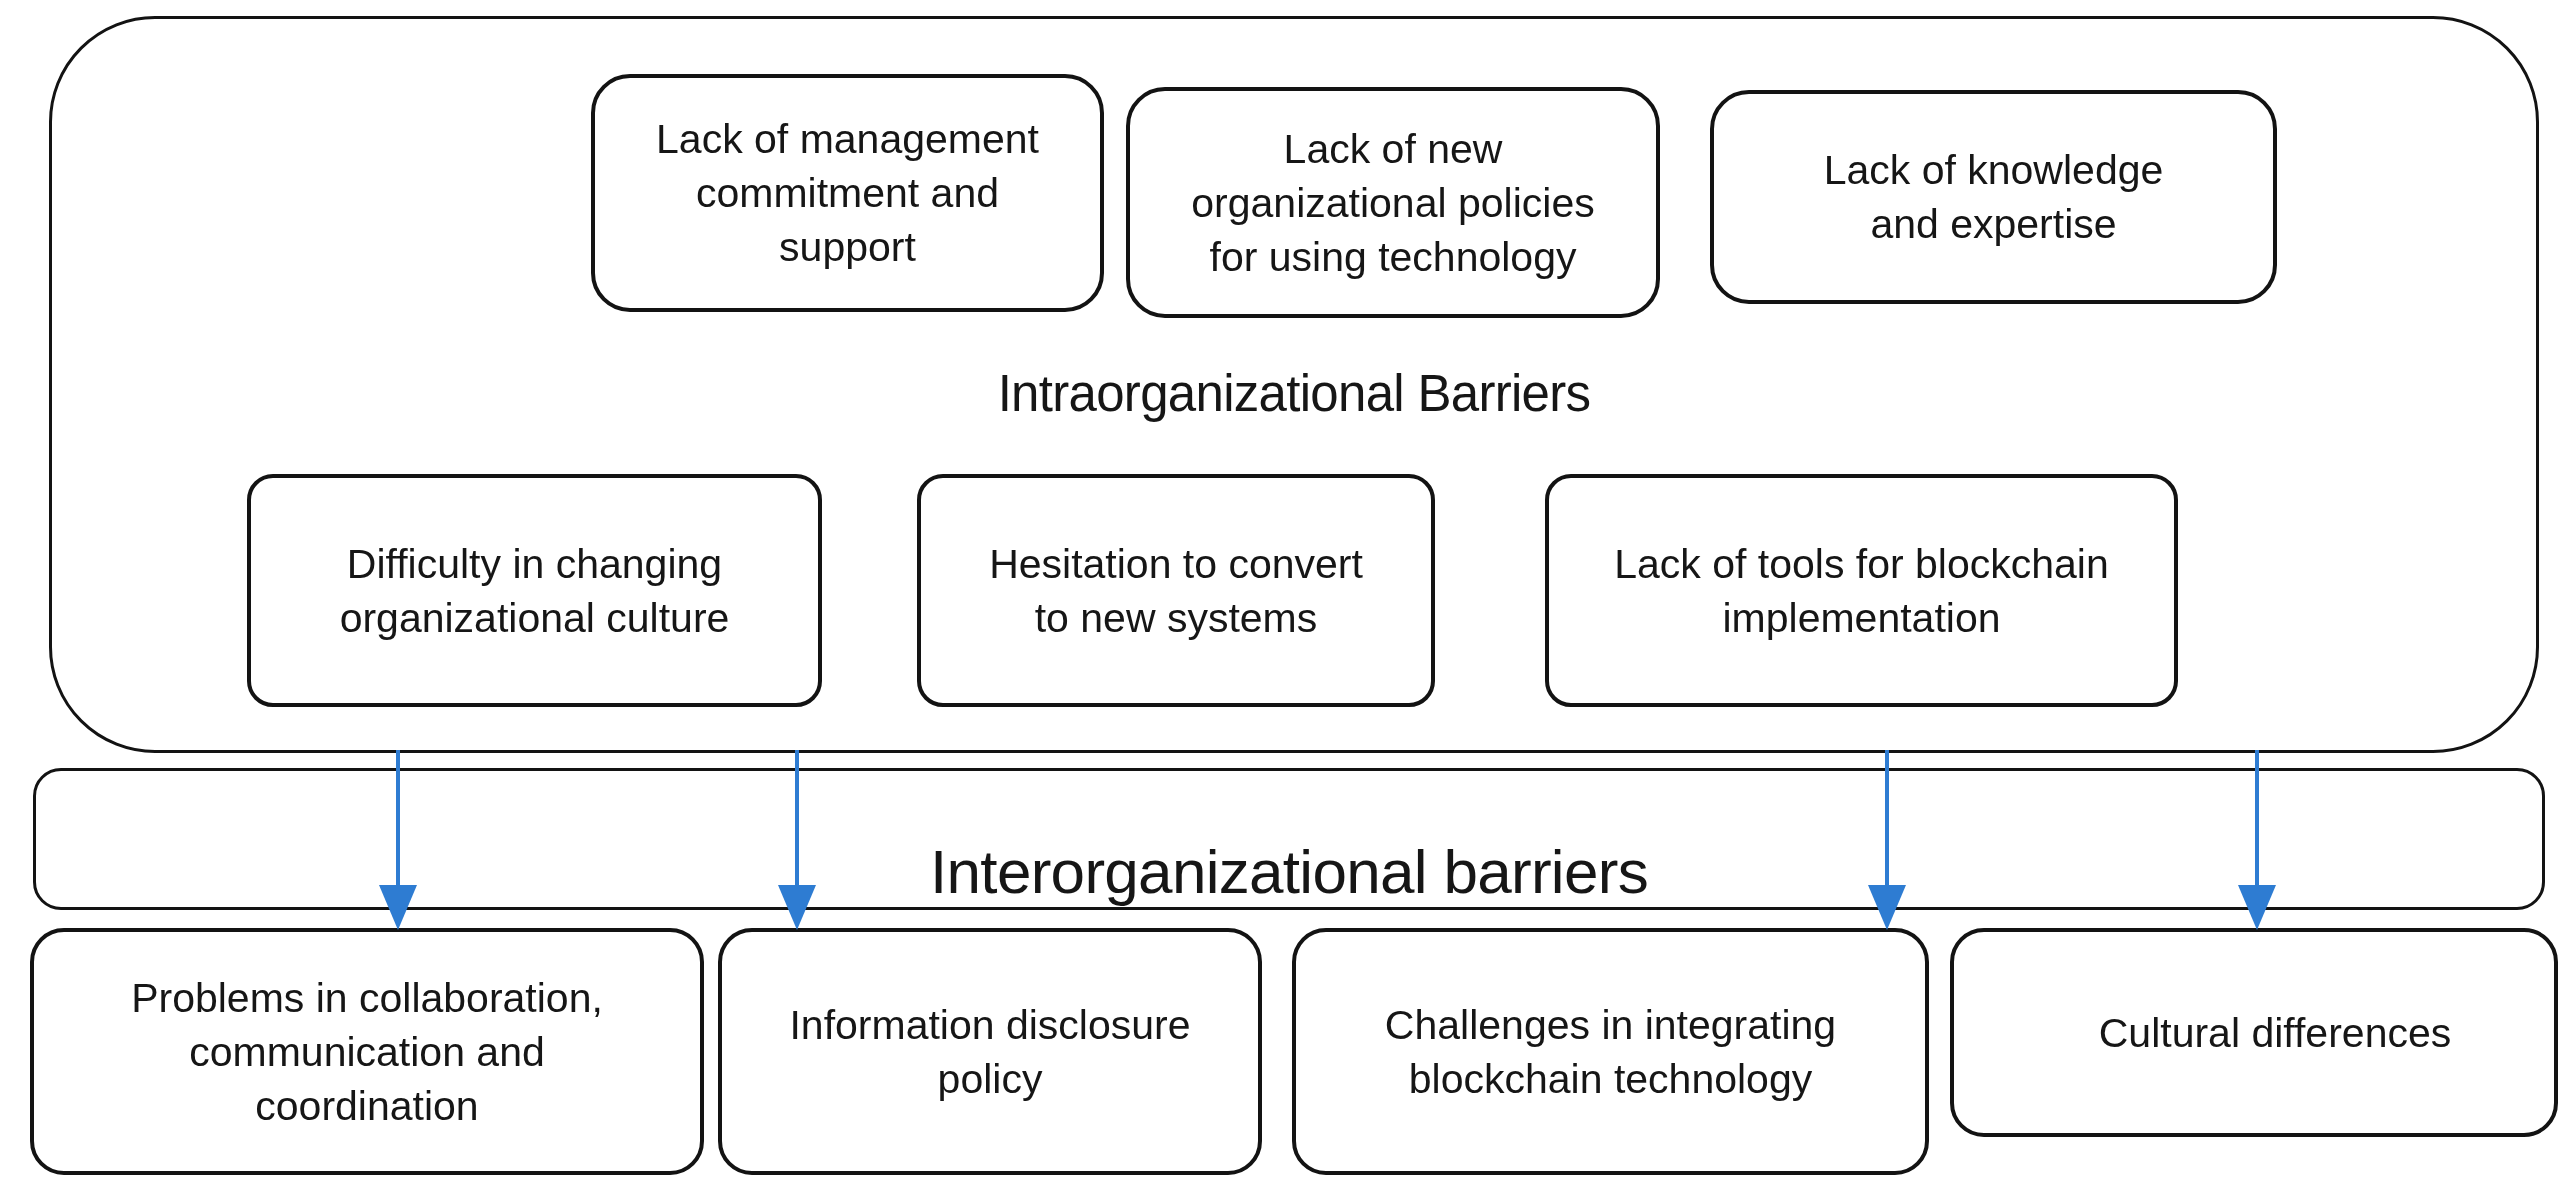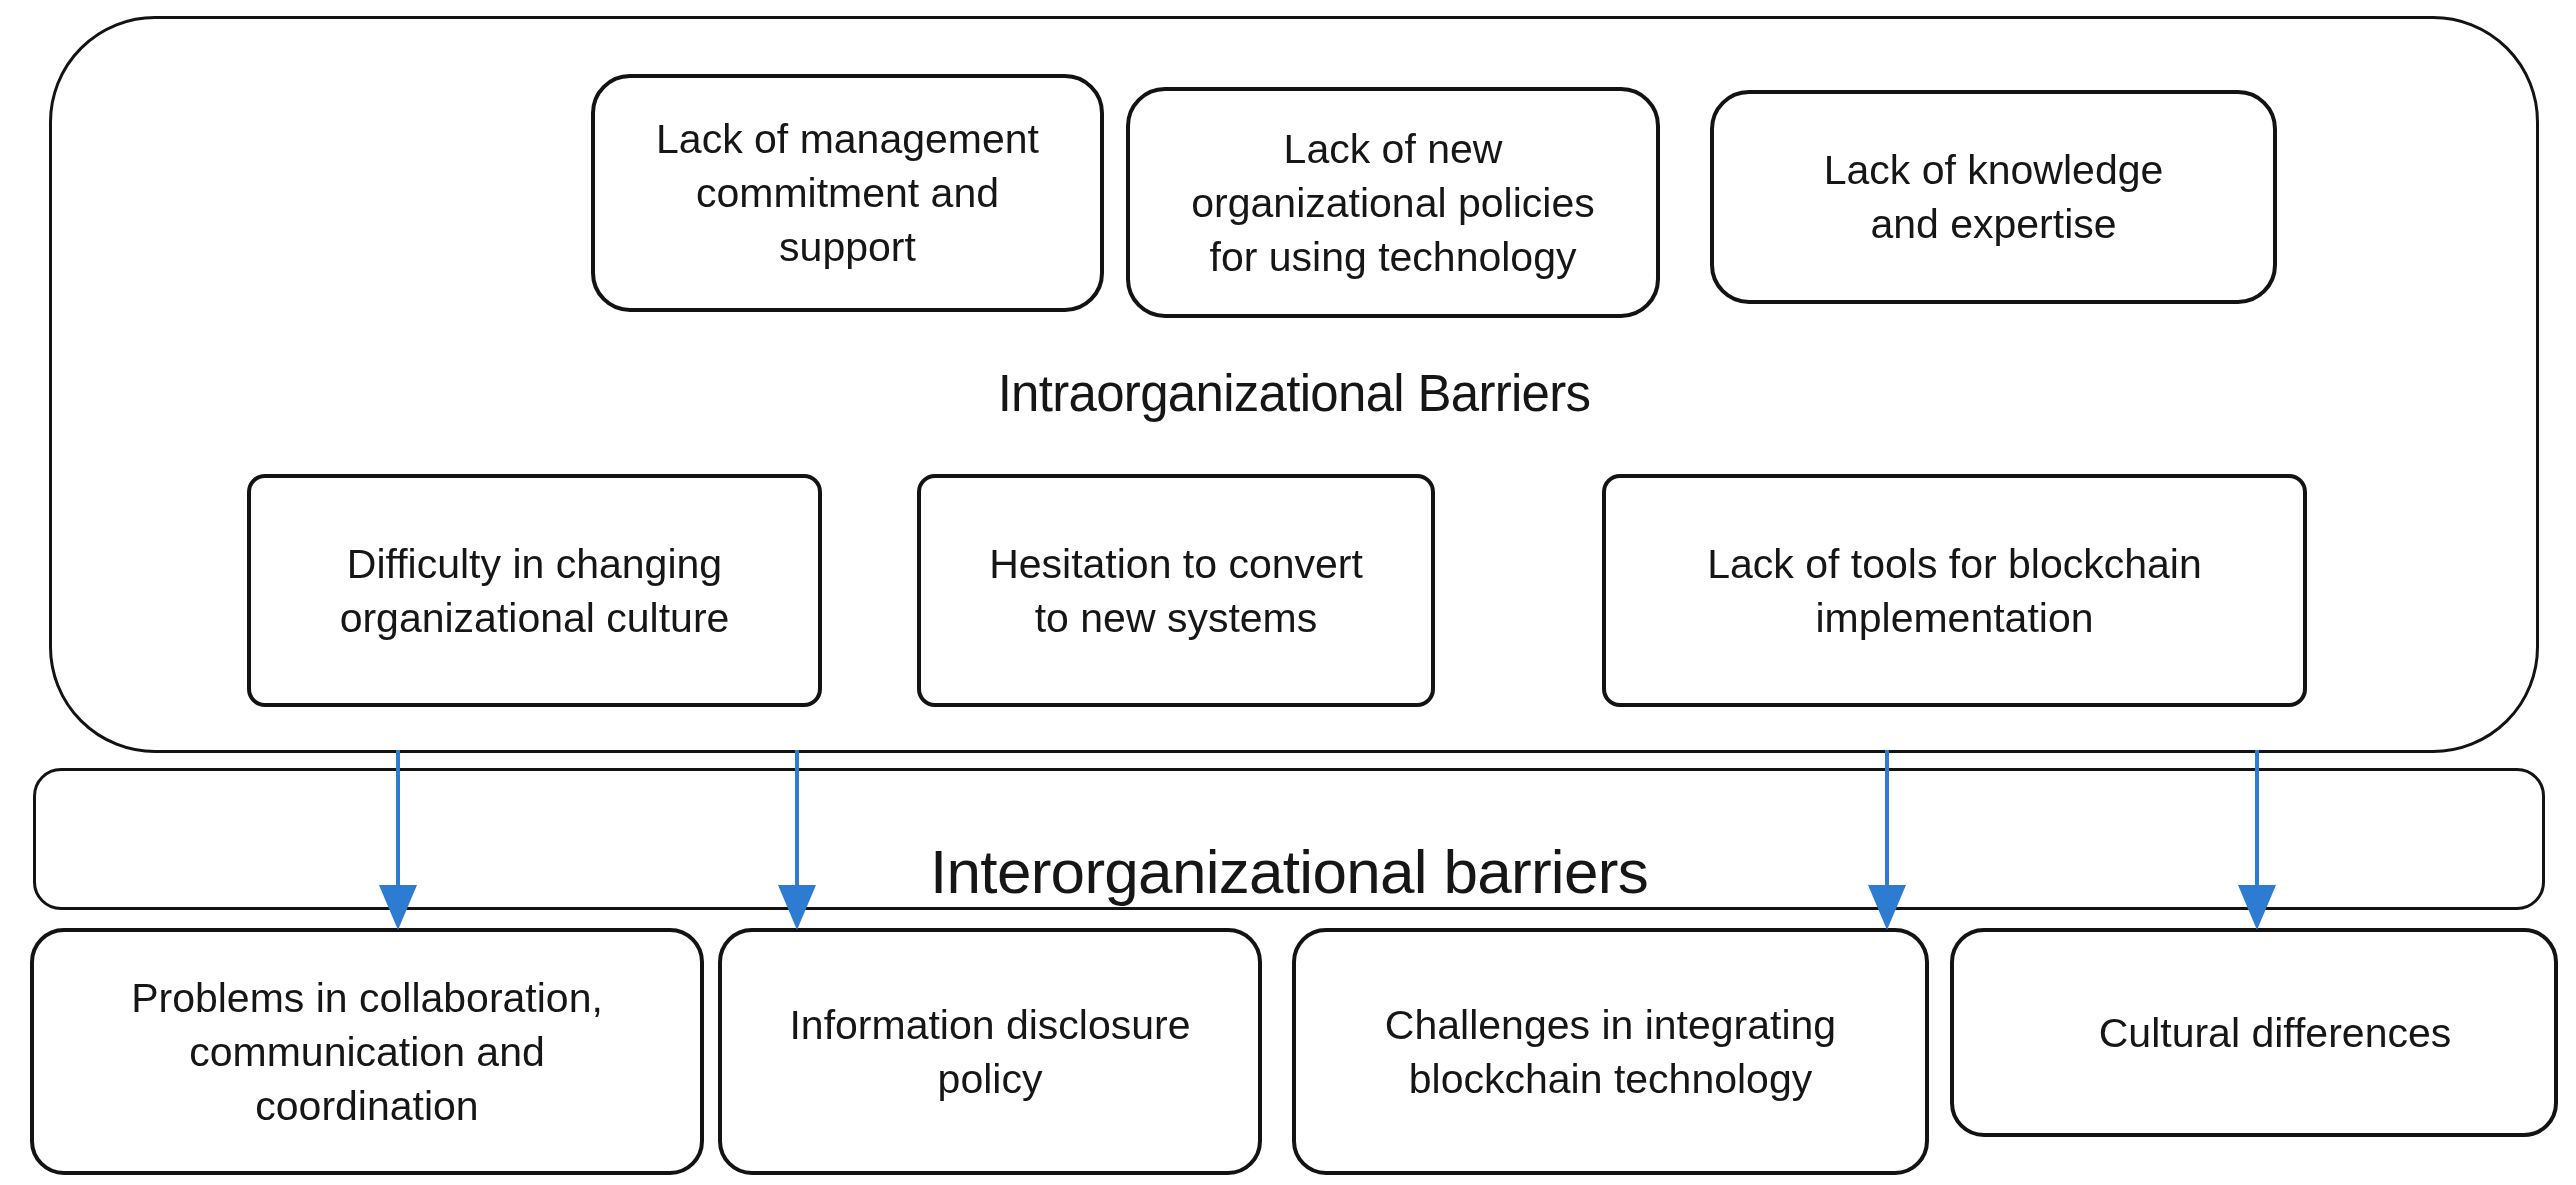--- a/index.html
+++ b/index.html
@@ -25,21 +25,21 @@
   .node {
     border-radius: 39px;
     z-index: 2;
   }
   .node .box-label {
     white-space: pre-line;
     font-size: 41px;
     line-height: 54px;
     padding: 0 11.3px;
   }
-  .row2 { border-radius: 18px; }
+  .row2 { border-radius: 26px; }
   .bottom-node { border-radius: 34px; }
   .section-title {
     position: absolute;
     text-align: center;
     font-size: 51px;
     line-height: 78px;
     z-index: 1;
     letter-spacing: -0.7px;
   }
   .inter-bar {
@@ -98,21 +98,21 @@
   <div class="section-title" style="left:49px; top:355px; width:2490px; height:78px;">Intraorganizational Barriers</div>
 
   <div class="shape node row2" style="left:247px; top:474px; width:575px; height:233px;">
     <span class="box-label">Difficulty in changing
 organizational culture</span>
   </div>
   <div class="shape node row2" style="left:917px; top:474px; width:518px; height:233px;">
     <span class="box-label">Hesitation to convert
 to new systems</span>
   </div>
-  <div class="shape node row2" style="left:1602px; top:474px; width:705px; height:233px;">
+  <div class="shape node row2" style="left:1545px; top:474px; width:633px; height:233px;">
     <span class="box-label">Lack of tools for blockchain
 implementation</span>
   </div>
 
   <div class="shape inter-bar" style="left:33px; top:768px; width:2512px; height:142px;align-items:flex-end;">
     <span class="section-title-text">Interorganizational barriers</span>
   </div>
 
   <div class="arrow" style="left:379px;">
     <div class="arrow-line" style="background: rgb(46, 124, 210);"></div>

